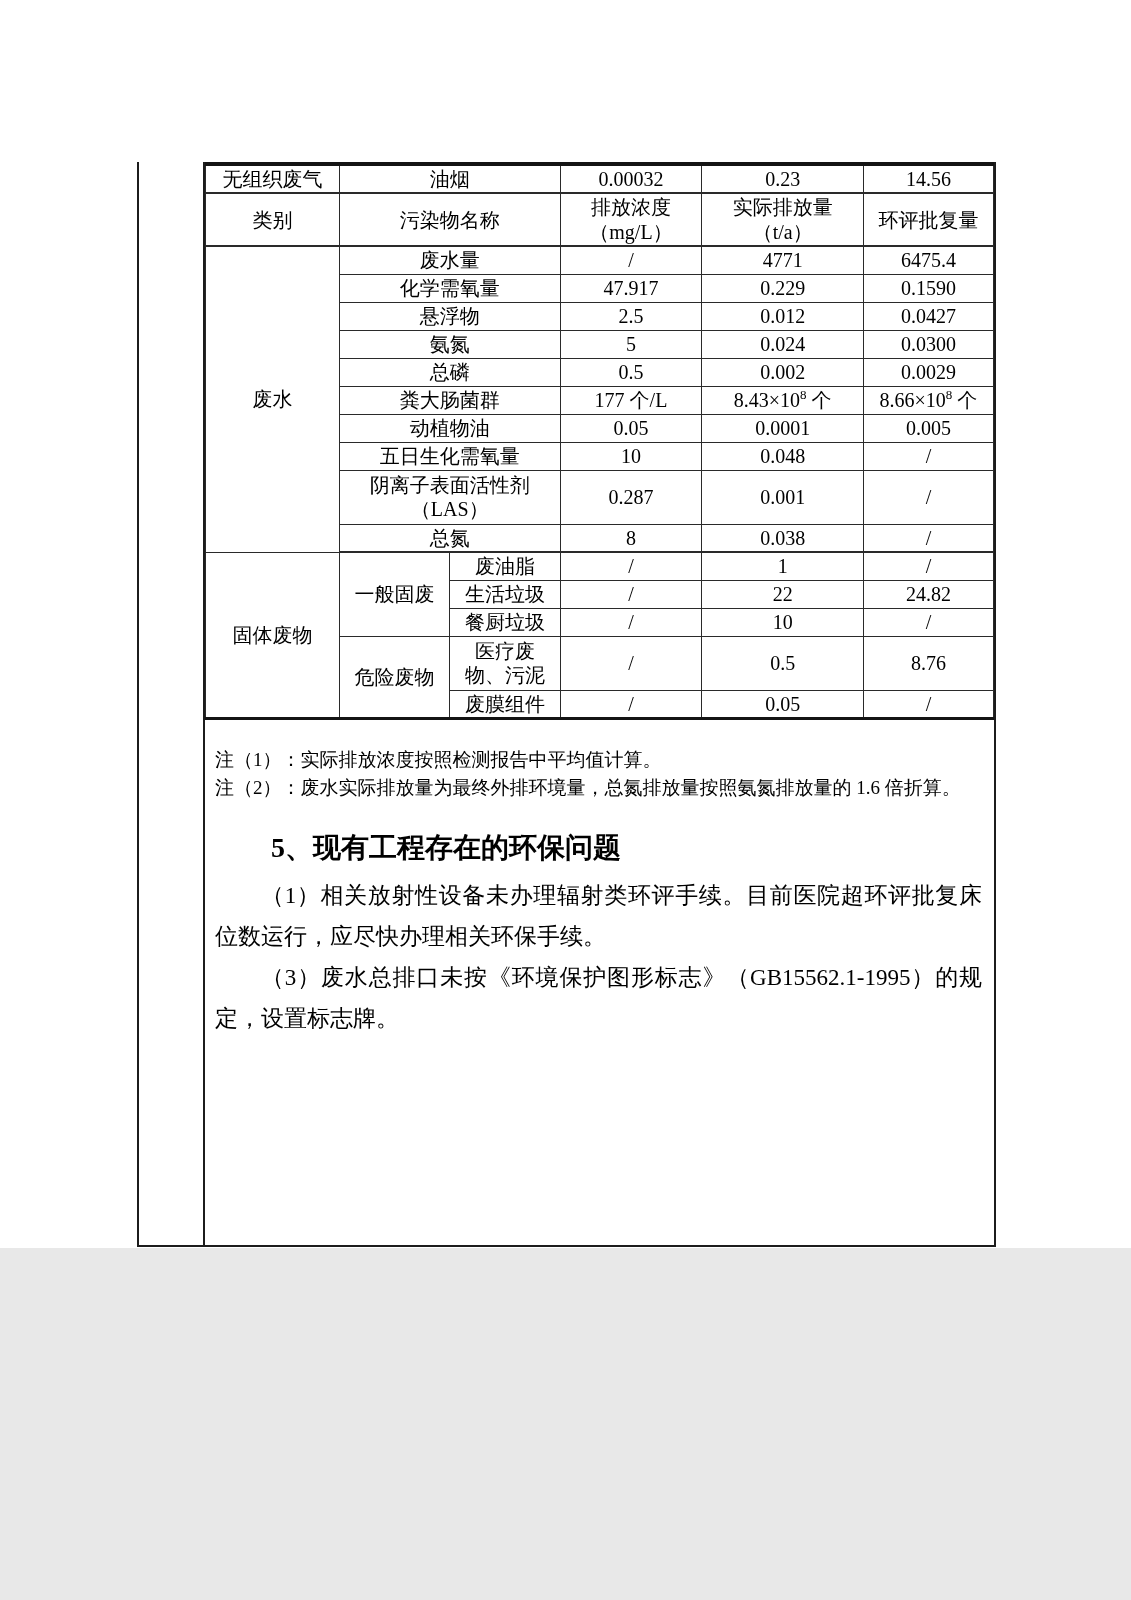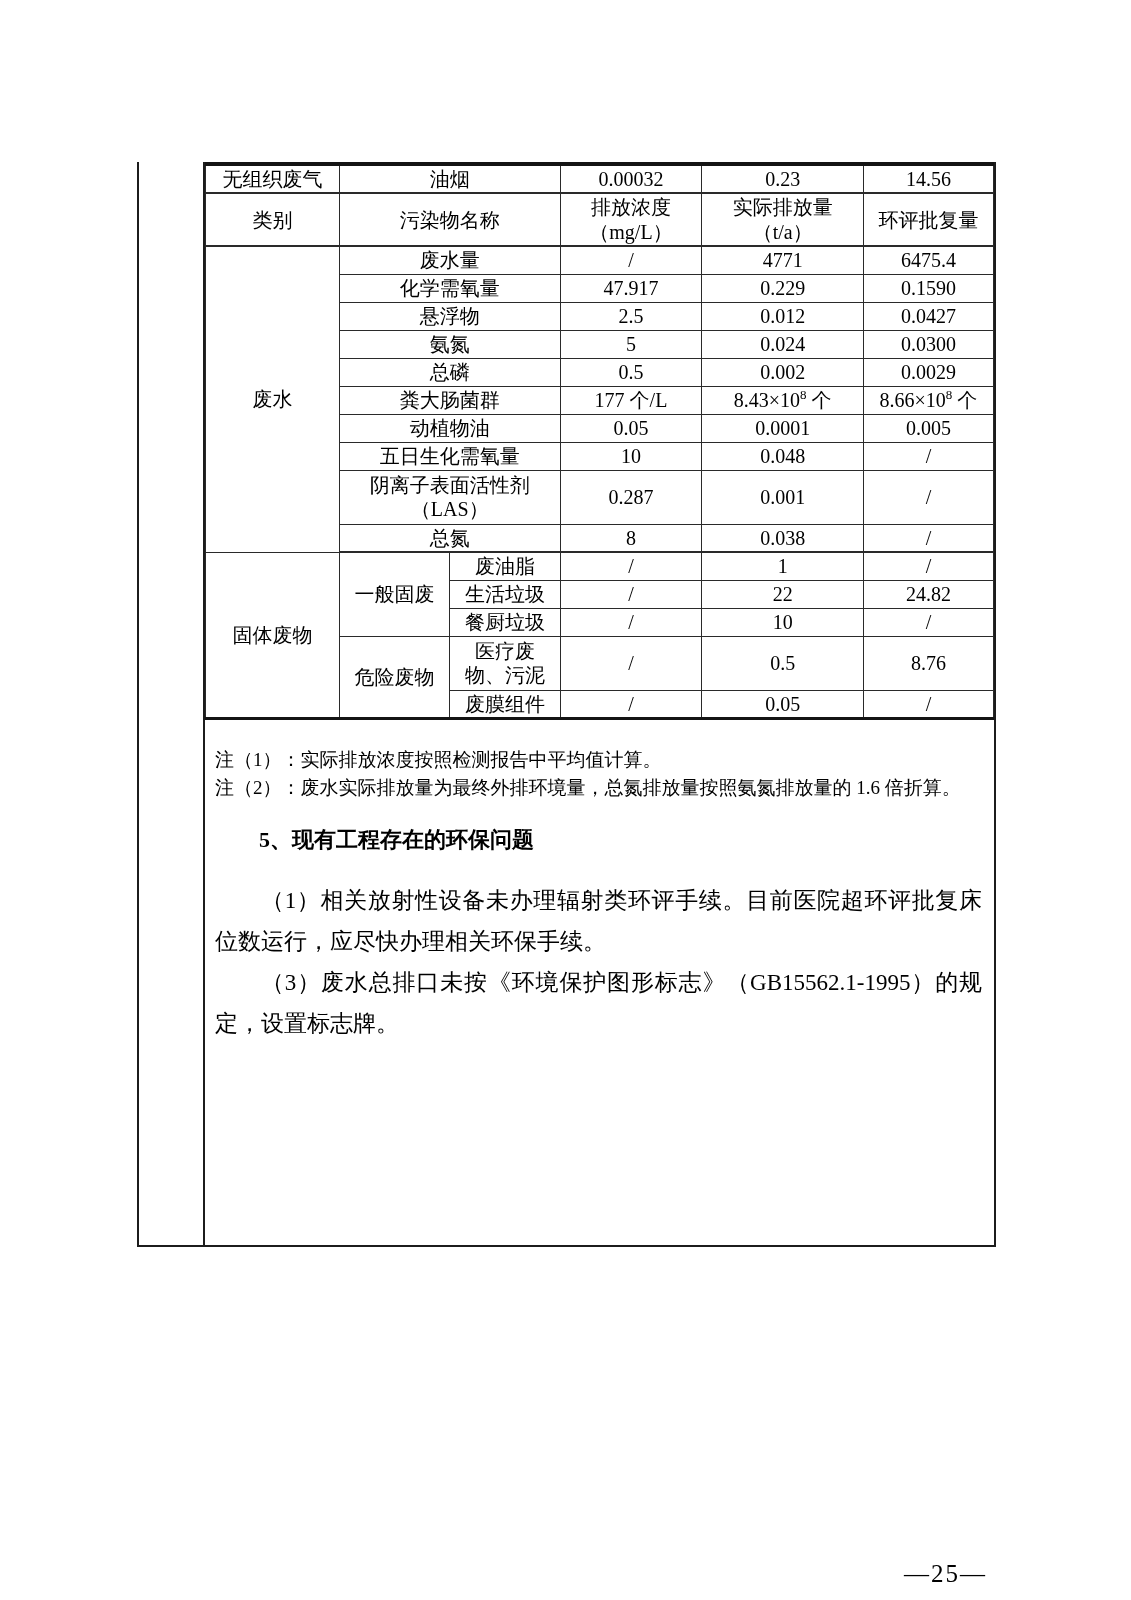--- a/index.html
+++ b/index.html
@@ -1,39 +1,39 @@
 <!DOCTYPE html>
 <html><head>
 <meta charset="utf-8">
 <style>
   html,body{margin:0;padding:0;background:#e8e8e8;}
-  .page{position:relative;width:1131px;height:1600px;background:#ffffff;
+  .page{position:relative;width:1131px;height:1248px;background:#ffffff;
         font-family:"Liberation Serif","DejaVu Serif",serif;color:#000;overflow:hidden;margin:0 auto;}
   .frame{position:absolute;left:137px;top:162px;width:859px;height:1085px;
          border:2px solid #1c1c1c;border-top:none;box-sizing:border-box;display:flex;}
   .gutter{width:64px;flex:none;border-right:2px solid #1c1c1c;}
   .content{flex:1;min-width:0;}
   table.pollution{width:100%;border-collapse:collapse;table-layout:fixed;
                   border-top:4px solid #141414;border-bottom:3px solid #141414;}
   .pollution td{border:1px solid #2a2a2a;text-align:center;vertical-align:middle;
                 font-size:20px;line-height:1.22;padding:1px 2px;overflow:hidden;}
   tr.r1{height:28px;}
   tr.rh{height:50px;}
   tr.r{height:28px;}
   tr.rt{height:54px;}
   tr.hb>td{border-bottom-width:2px;}
   .pollution sup{font-size:13px;line-height:0;vertical-align:super;}
   .notes{padding:6px 8px 0 10px;font-size:19px;line-height:28px;margin-top:20px;}
   .notes p{margin:0;}
-  .heading{margin:20px 0 0;padding:0 10px;text-indent:2em;font-weight:bold;
-           font-size:22px;line-height:36px;}
+  .heading{margin:28px 0 0;padding:0 10px;text-indent:2em;font-weight:bold;
+           font-size:28px;line-height:36px;}
   .paras{padding:0 12px 0 10px;}
   .paras p{margin:0;font-size:23px;line-height:41px;text-align:justify;
            text-justify:inter-character;text-indent:2em;}
-  .paras p.first{margin-top:22px;}
+  .paras p.first{margin-top:9px;}
   .pagenum{position:absolute;top:1560px;right:144px;font-size:25px;letter-spacing:2px;}
 </style>
 </head>
 <body>
 
 <div class="page">
   <div class="frame">
     <div class="gutter"></div>
     <div class="content">
 

